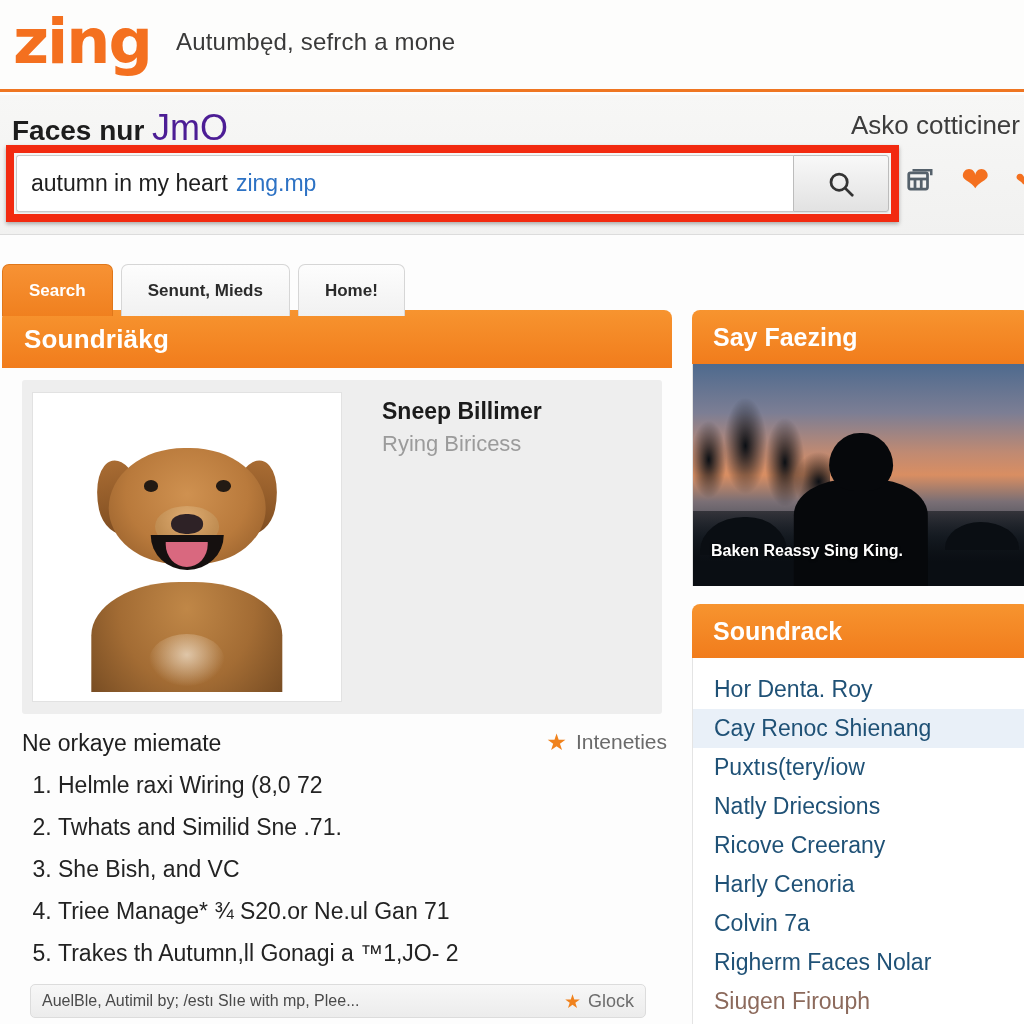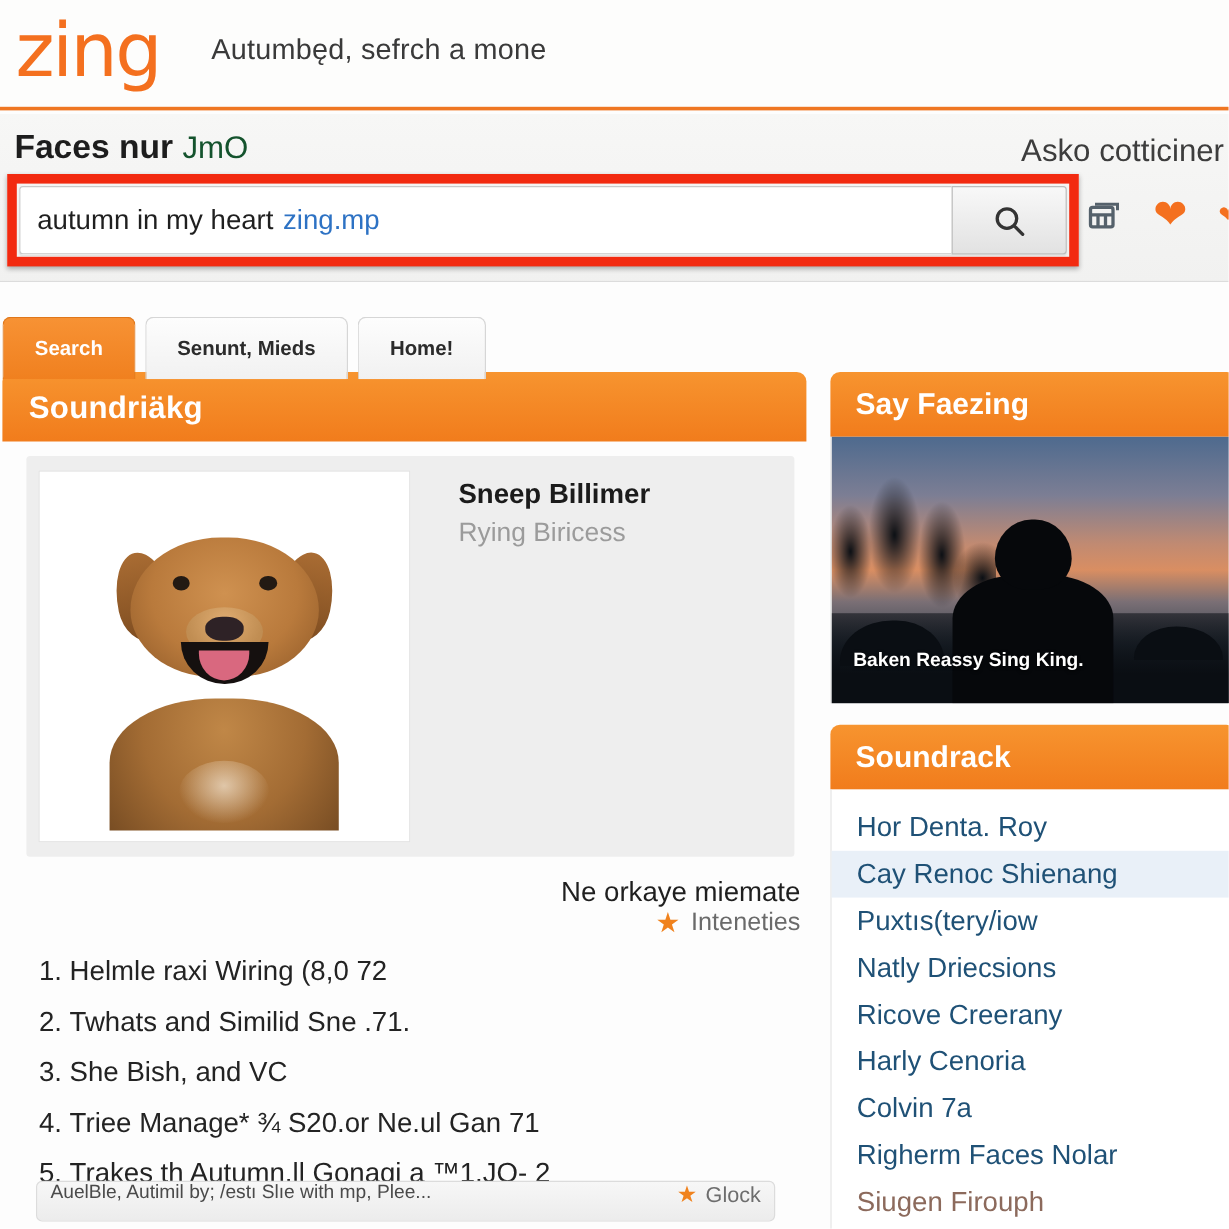--- a/index.html
+++ b/index.html
@@ -26,21 +26,21 @@
     position: absolute;
     left: 0; top: 0;
     width: 1024px; height: 92px;
     background: #fdfdfc;
     border-bottom: 3px solid #ef7622;
   }
   .logo {
     position: absolute;
     left: 13px; top: 2px;
     font-size: 62px;
-    font-weight: 400;
+    font-weight: 700;
     letter-spacing: -2px;
     color: #f4701f;
     line-height: 80px;
     font-family: "DejaVu Sans", sans-serif;
   }
   .tagline {
     position: absolute;
     left: 176px; top: 28px;
     font-size: 24px;
     color: #3a3a3a;
@@ -58,22 +58,22 @@
   .strip-title {
     position: absolute;
     left: 12px; top: 107px;
     font-size: 28px;
     font-weight: 700;
     color: #1d1d1d;
     white-space: nowrap;
   }
   .strip-title .sub {
     font-weight: 400;
-    color: #14532d;
-    font-size: 26px;
+    color: #4c1d95;
+    font-size: 36px;
   }
   .strip-right {
     position: absolute;
     right: 4px; top: 110px;
     font-size: 26px;
     color: #3d3d3d;
     white-space: nowrap;
   }
 
   
@@ -300,25 +300,24 @@
   }
 
   
   .listblock {
     position: absolute;
     left: 22px; top: 730px;
     width: 645px;
   }
   .listhead {
     display: flex;
-    align-items: flex-end;
+    align-items: flex-start;
     justify-content: space-between;
     font-size: 23px;
     color: #1f1f1f;
-    flex-direction: column;
   }
   .listhead .rating {
     font-size: 21px;
     color: #6a6a6a;
     display: flex;
     align-items: center;
     gap: 9px;
   }
   .star { color: #f0821d; font-size: 23px; line-height: 23px; }
   ol.results {
@@ -330,21 +329,21 @@
   ol.results li { margin-top: 15px; }
 
   .footerbar {
     position: absolute;
     left: 30px; top: 984px;
     width: 616px; height: 34px;
     background: linear-gradient(180deg,#f7f7f7 0%, #ececec 100%);
     border: 1px solid #dcdcdc;
     border-radius: 5px;
     display: flex;
-    align-items: flex-start;
+    align-items: center;
     justify-content: space-between;
     padding: 0 11px;
     font-size: 16px;
     color: #4a4a4a;
   }
   .footerbar .fright {
     display: flex; align-items: center; gap: 7px;
     color: #6d6d6d;
     font-size: 18px;
   }

